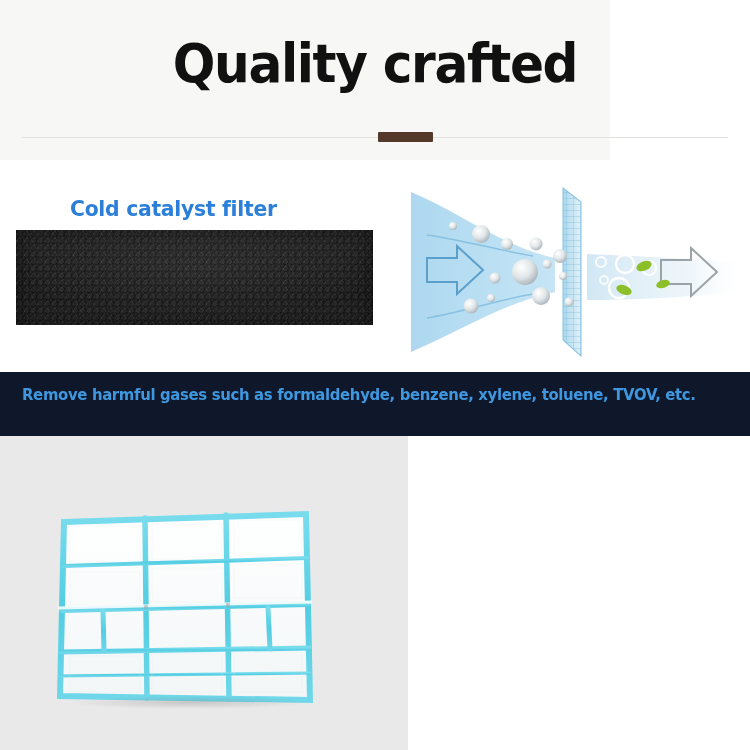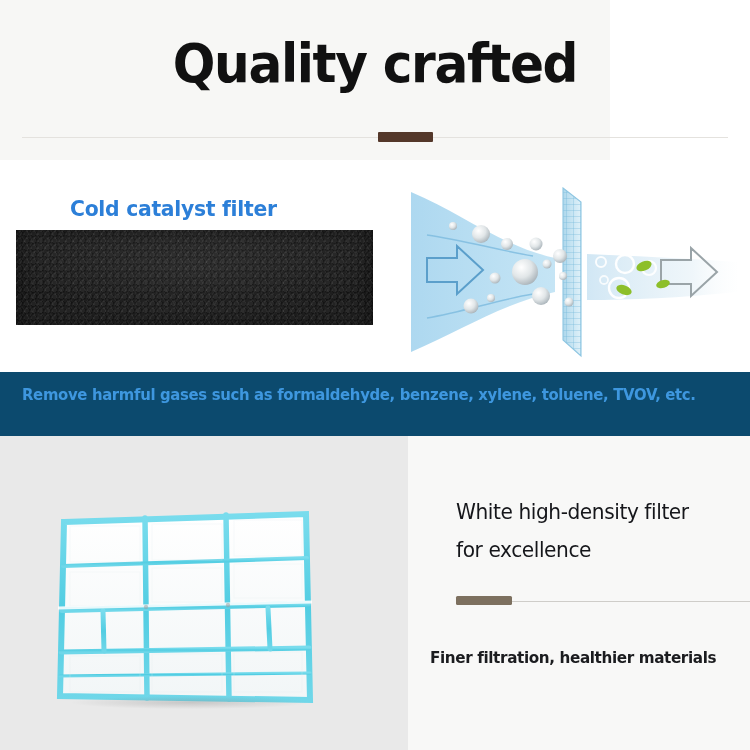--- a/index.html
+++ b/index.html
@@ -87,21 +87,21 @@
   }
 
   
   .diagram {
     position:absolute; left:405px; top:20px; width:338px; height:182px;
   }
 
   
   .sec-caption {
     position:absolute; left:0; top:372px; width:750px; height:64px;
-    background:#0c4a6e;
+    background:#0f172a;
   }
   .caption-text {
     position:absolute; left:22px; top:14px; width:710px;
     font-family:"DejaVu Sans", sans-serif;
     font-weight:600;
     font-size:15.5px;
     color:#3e97df;
     letter-spacing:-0.35px;
     white-space:nowrap;
     transform:scaleX(0.96);
@@ -305,22 +305,13 @@
           <rect x="184" y="148" width="68" height="40" fill="none" stroke="#dfeaec" stroke-width="1"></rect>
         </g>
 
         <path d="M8,104 L262,98" stroke="#ffffff" stroke-width="3" opacity="0.85" fill="none"></path>
         <circle cx="96" cy="103" r="2.2" fill="#9aa0a2" opacity="0.55"></circle>
         <circle cx="178" cy="101" r="2.2" fill="#9aa0a2" opacity="0.55"></circle>
       </svg>
     </div>
   </div>
 
-  <div class="bottom-right">
-    <div class="right-heading">
-      <div>White high-density filter</div>
-      <div>for excellence</div>
-    </div>
-    <div class="right-rule"></div>
-    <div class="right-rule-accent"></div>
-    <div class="right-sub">Finer filtration, healthier materials</div>
-  </div>
 </div>
 
 </body></html>

